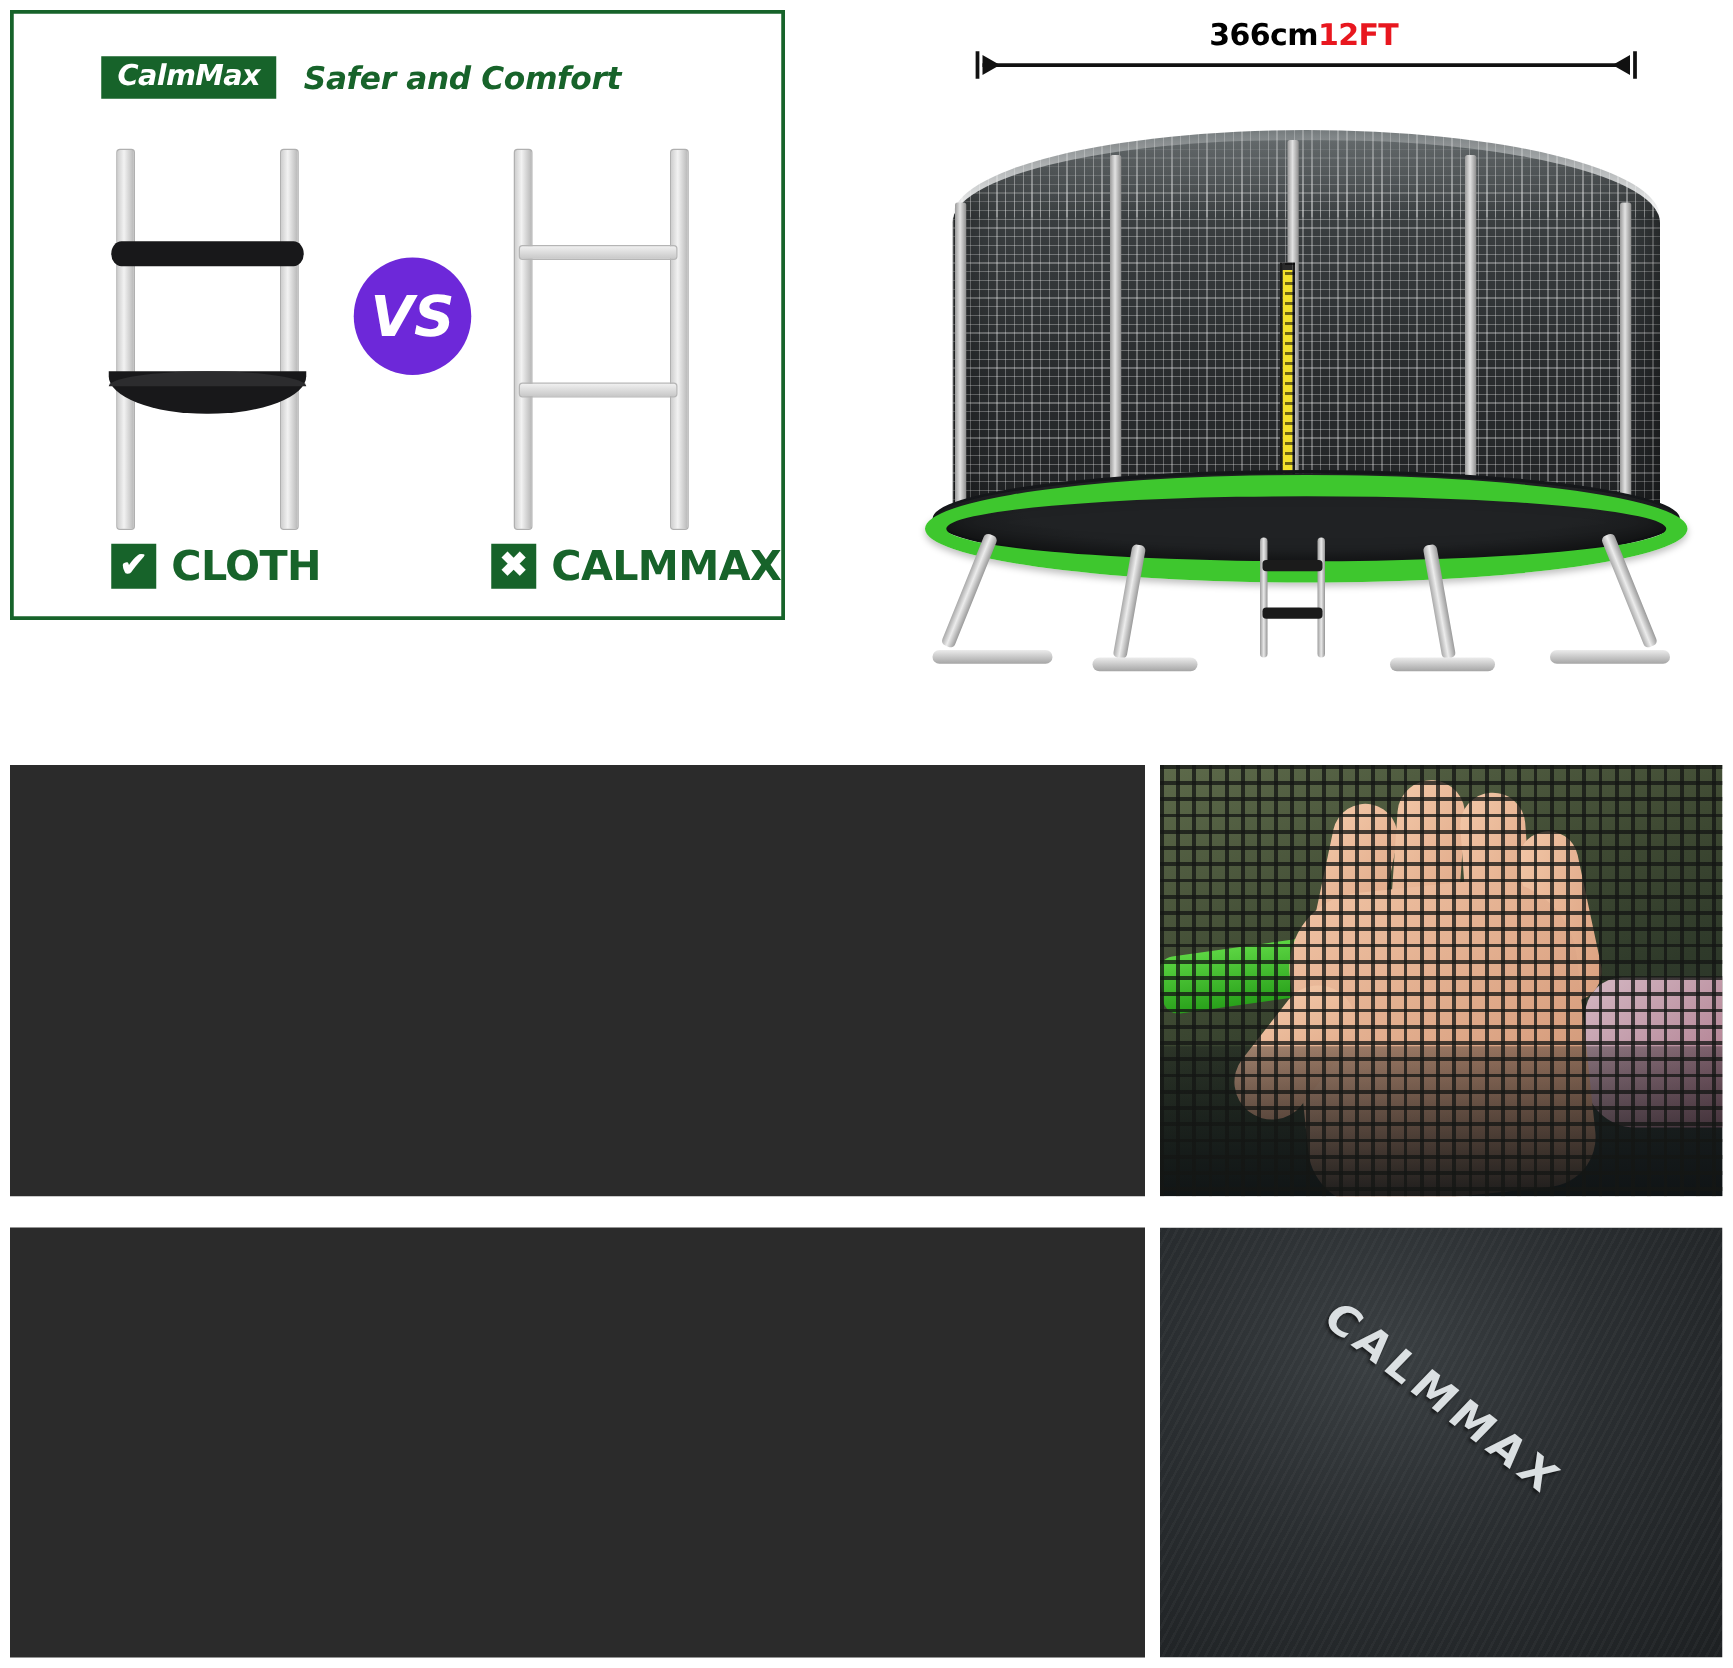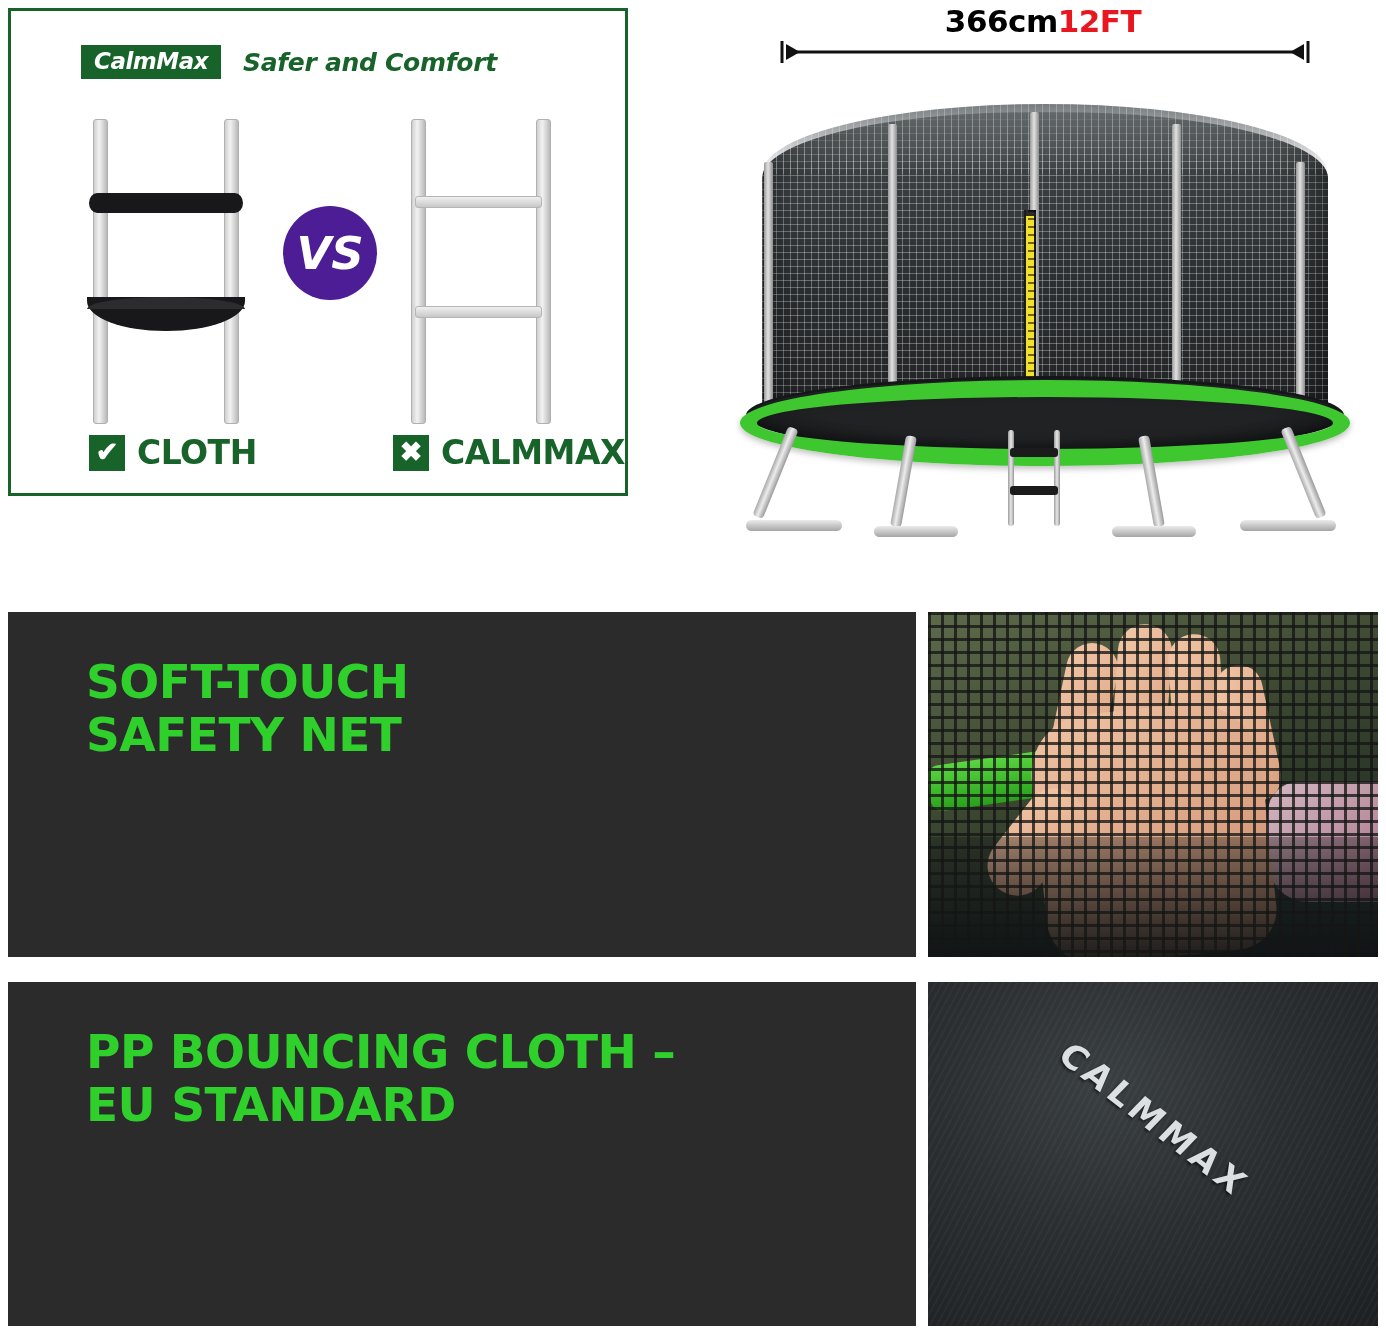--- a/index.html
+++ b/index.html
@@ -114,21 +114,21 @@
     border-radius: 3px;
   }
   .oth-step.s1 { top: 95px; }
   .oth-step.s2 { top: 205px; }
 
   .vs-circle {
     position: absolute;
     left: 272px; top: 105px;
     width: 94px; height: 94px;
     border-radius: 50%;
-    background: #4c1d95;
+    background: #6d28d9;
     color: #ffffff;
     font-size: 45px;
     font-weight: bold;
     font-style: italic;
     display: flex;
     align-items: center;
     justify-content: center;
     font-family: "DejaVu Sans", sans-serif;
   }
 
@@ -167,24 +167,24 @@
   }
 
   
   .product-panel {
     position: absolute;
     left: 700px; top: 0;
     width: 686px; height: 580px;
   }
   .dim-label {
     position: absolute;
-    left: 0; top: 3px;
+    left: 0; top: 14px;
     width: 686px;
     text-align: center;
-    font-size: 31px;
+    font-size: 24px;
     font-weight: bold;
     letter-spacing: -0.5px;
     font-family: "DejaVu Sans", sans-serif;
     color: #000000;
   }
   .dim-label .ft { color: #e8171f; }
   .dim-arrow {
     position: absolute;
     left: 78px; top: 40px;
     width: 534px; height: 24px;
@@ -494,41 +494,37 @@
         <div class="sr a"></div>
         <div class="sr b"></div>
         <div class="st" style="top:18px;"></div>
         <div class="st" style="top:56px;"></div>
       </div>
     </div>
   </div>
 </div>
 
 <div class="feature f1">
-  <h2 class="f-title">SOFT-TOUCH
-SAFETY NET</h2>
 </div>
 
 <div class="photo p1">
   <div class="hand-scene">
     <div class="green-pad-strip"></div>
     <div class="pink-bit"></div>
     <div class="finger f-a"></div>
     <div class="finger f-b"></div>
     <div class="finger f-c"></div>
     <div class="finger f-d"></div>
     <div class="palm"></div>
     <div class="finger thumb"></div>
     <div class="mesh-dark-band"></div>
     <div class="mesh-overlay"></div>
   </div>
 </div>
 
 <div class="feature f2">
-  <h2 class="f-title">PP BOUNCING CLOTH –
-EU STANDARD</h2>
 </div>
 
 <div class="photo p2">
   <div class="cloth-scene">
     <div class="cloth-logo">CALMMAX</div>
   </div>
 </div>
 
 </body></html>

